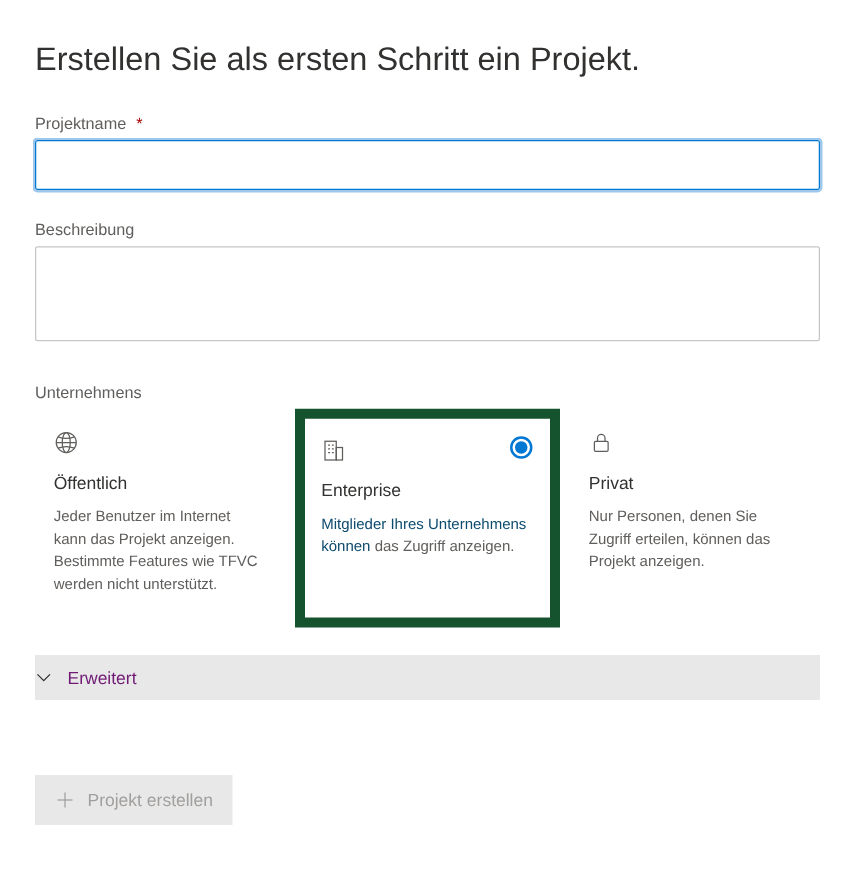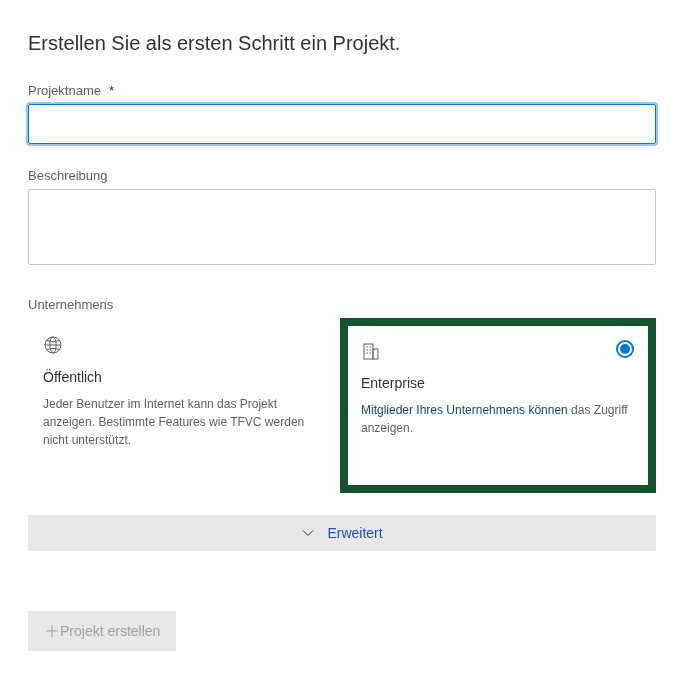--- a/index.html
+++ b/index.html
@@ -5,21 +5,21 @@
   * { box-sizing: border-box; margin: 0; padding: 0; }
   body {
     font-family: "Segoe UI", -apple-system, BlinkMacSystemFont, sans-serif;
     background: #fff;
     color: #323130;
     width: 684px;
     height: 696px;
     padding: 32px 28px;
   }
   .page-title {
-    font-size: 20px;
+    font-size: 26px;
     font-weight: 400;
     color: #323130;
     margin-bottom: 28px;
   }
   .field-label {
     font-size: 13px;
     color: #605e5c;
     margin-bottom: 6px;
     display: flex;
     align-items: flex-end;
@@ -111,36 +111,36 @@
     background: #0078d4;
     border-radius: 50%;
   }
   .advanced-bar {
     width: 100%;
     height: 36px;
     background: #e8e8e8;
     border: none;
     display: flex;
     align-items: center;
-    justify-content: center;
     gap: 12px;
     font-size: 14px;
-    color: #1d4ed8;
+    color: #701a75;
     font-family: inherit;
     cursor: pointer;
     margin-bottom: 60px;
   }
   .advanced-bar .chev {
     display: inline-flex;
   }
   .create-btn {
     height: 40px;
     padding: 0 16px;
     display: inline-flex;
     align-items: center;
+    gap: 10px;
     background: #e8e8e8;
     border: none;
     font-size: 14px;
     color: #a19f9d;
     font-family: inherit;
     cursor: not-allowed;
   }
   .create-btn .plus {
     display: inline-flex;
   }
@@ -194,20 +194,30 @@
         <line x1="5.5" y1="9" x2="7" y2="9"></line>
         <line x1="8.5" y1="9" x2="10" y2="9"></line>
         <line x1="5.5" y1="12" x2="7" y2="12"></line>
         <line x1="8.5" y1="12" x2="10" y2="12"></line>
       </svg>
     </div>
     <div class="vis-title">Enterprise</div>
     <div class="vis-desc"><span class="vis-link">Mitglieder Ihres Unternehmens können</span><span> das Zugriff anzeigen.</span></div>
   </div>
 
+  <div class="vis-card inactive">
+    <div class="vis-icon">
+      <svg width="20" height="20" viewBox="0 0 20 20" fill="none" stroke="currentColor" stroke-width="1">
+        <rect x="4.5" y="9" width="11" height="8" rx="1"></rect>
+        <path d="M7 9 V6.5 a3 3 0 0 1 6 0 V9" fill="none"></path>
+      </svg>
+    </div>
+    <div class="vis-title">Privat</div>
+    <div class="vis-desc">Nur Personen, denen Sie Zugriff erteilen, können das Projekt anzeigen.</div>
+  </div>
 
 </div>
 
 <button class="advanced-bar">
   <span class="chev">
     <svg width="14" height="14" viewBox="0 0 14 14" fill="none" stroke="#323130" stroke-width="1">
       <polyline points="2,4.5 7,9.5 12,4.5"></polyline>
     </svg>
   </span>
   <span>Erweitert</span>

